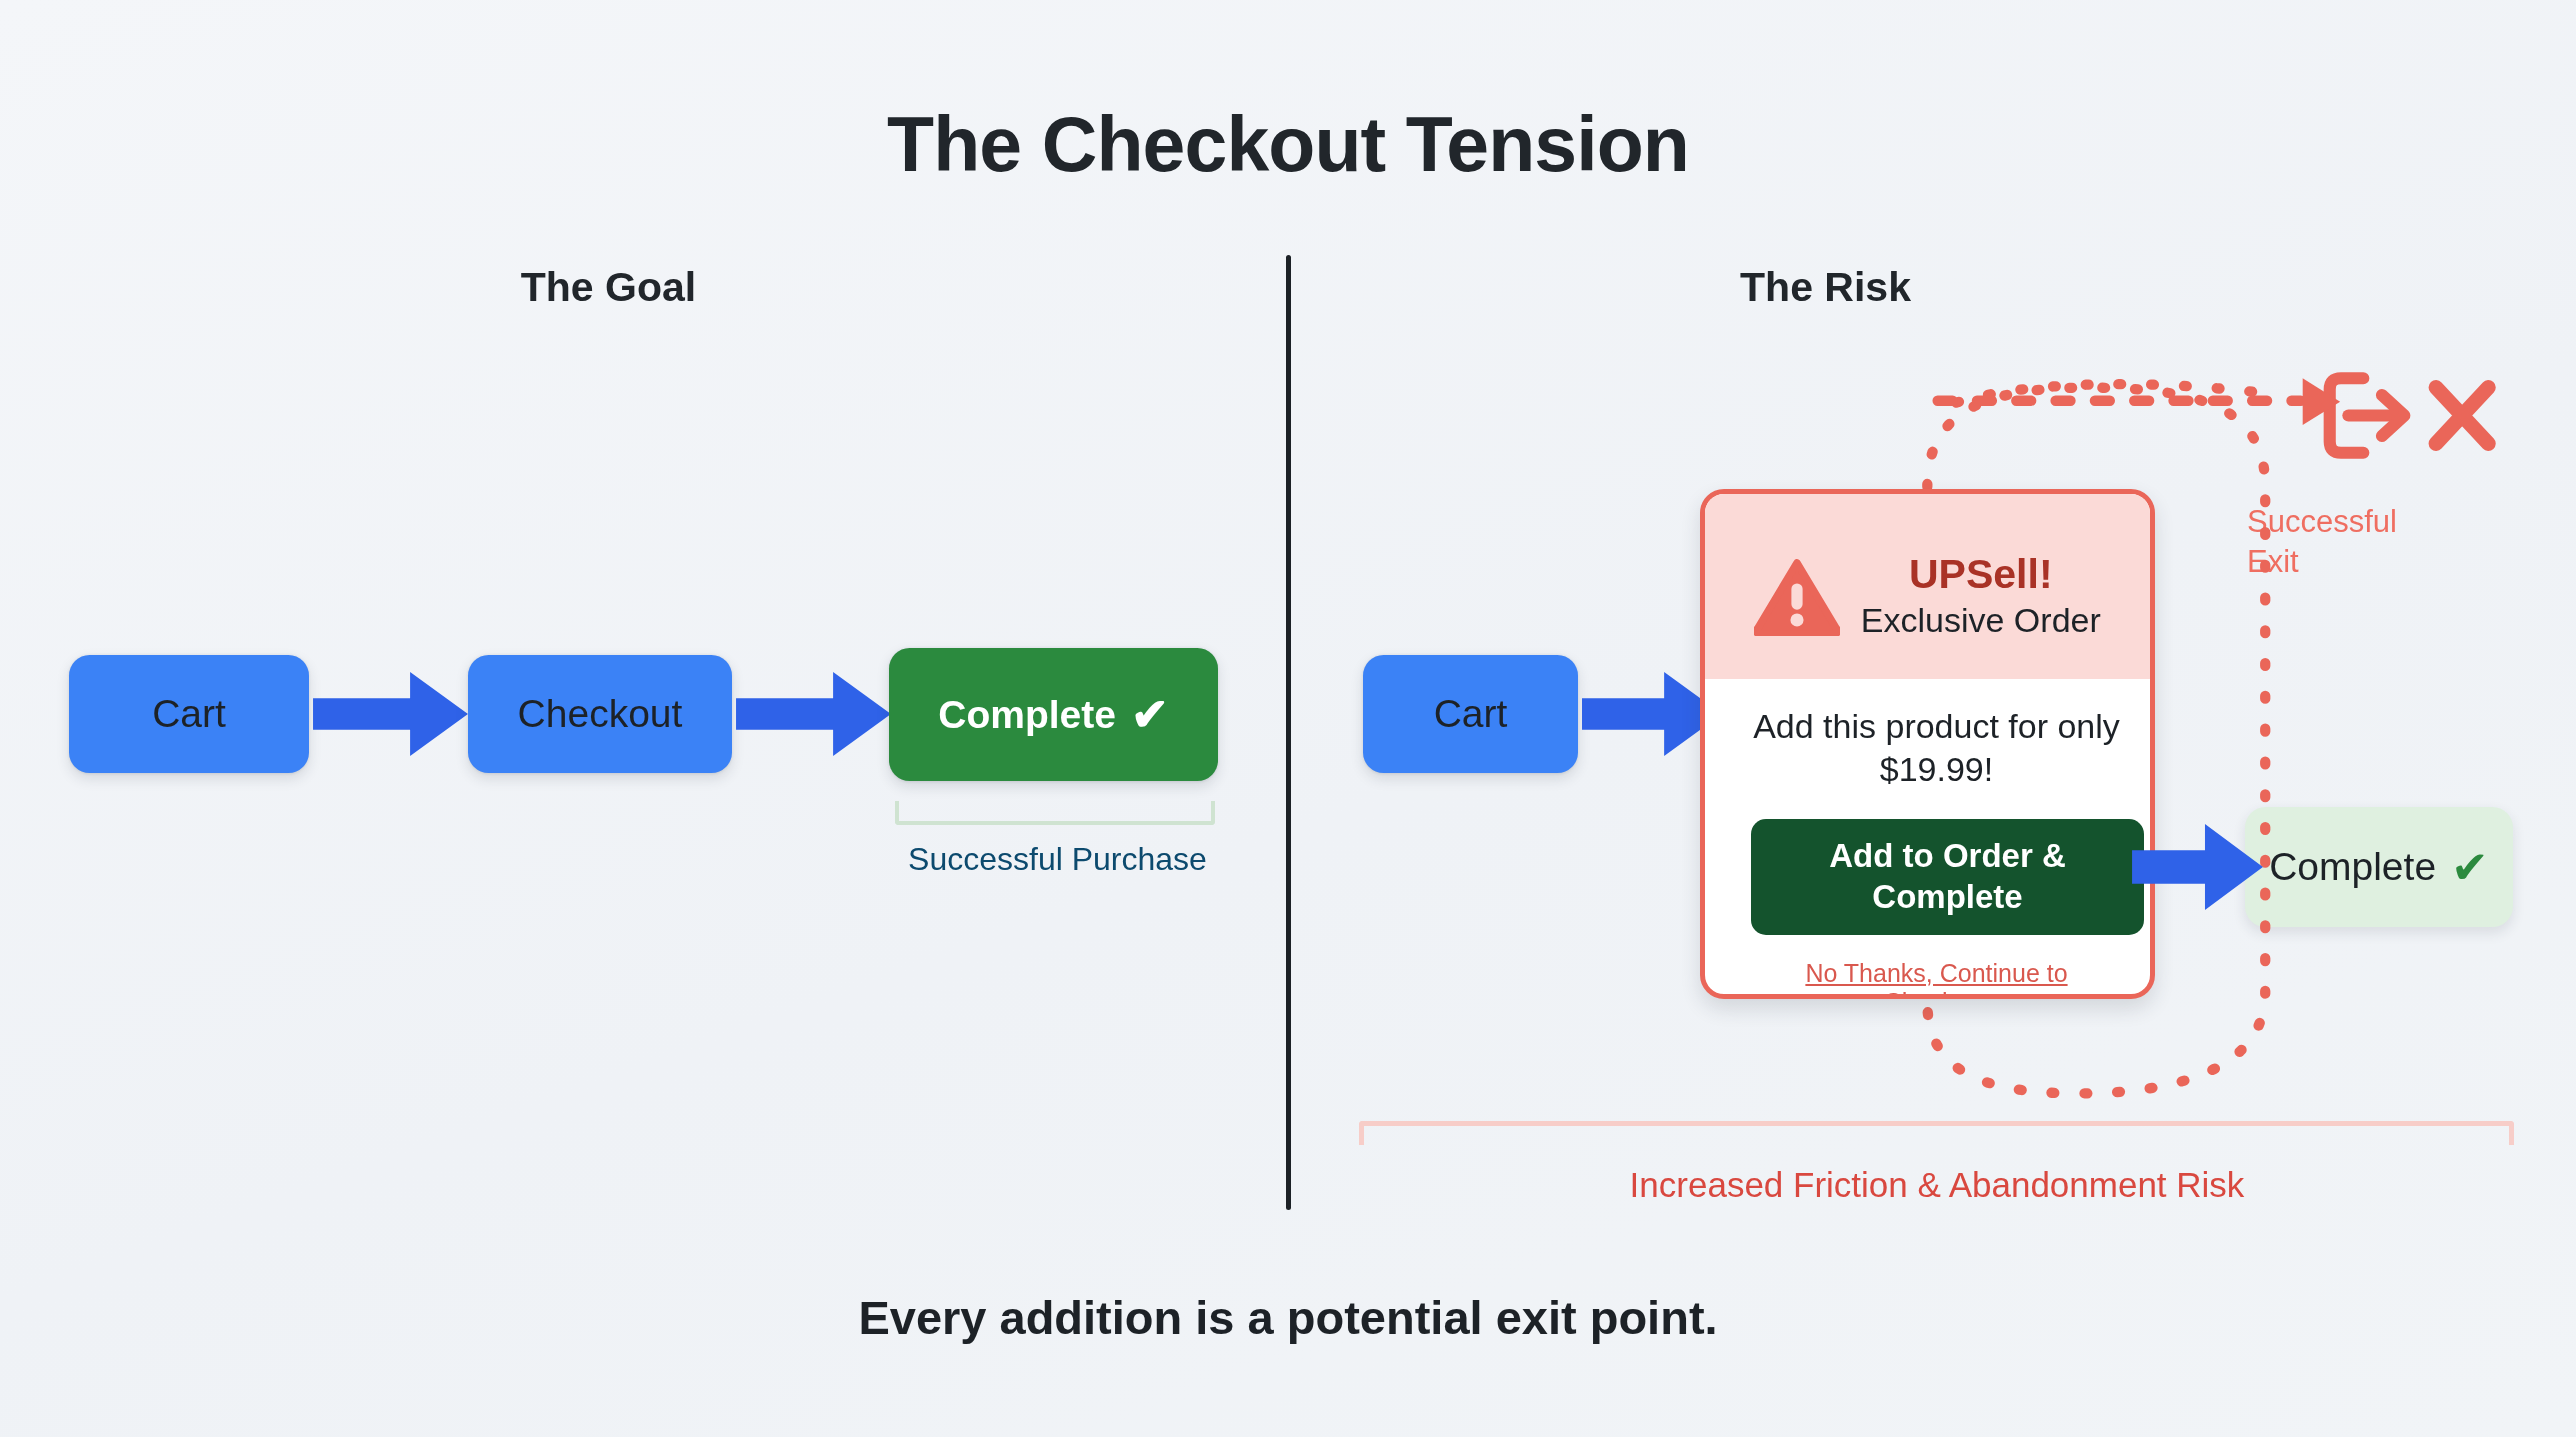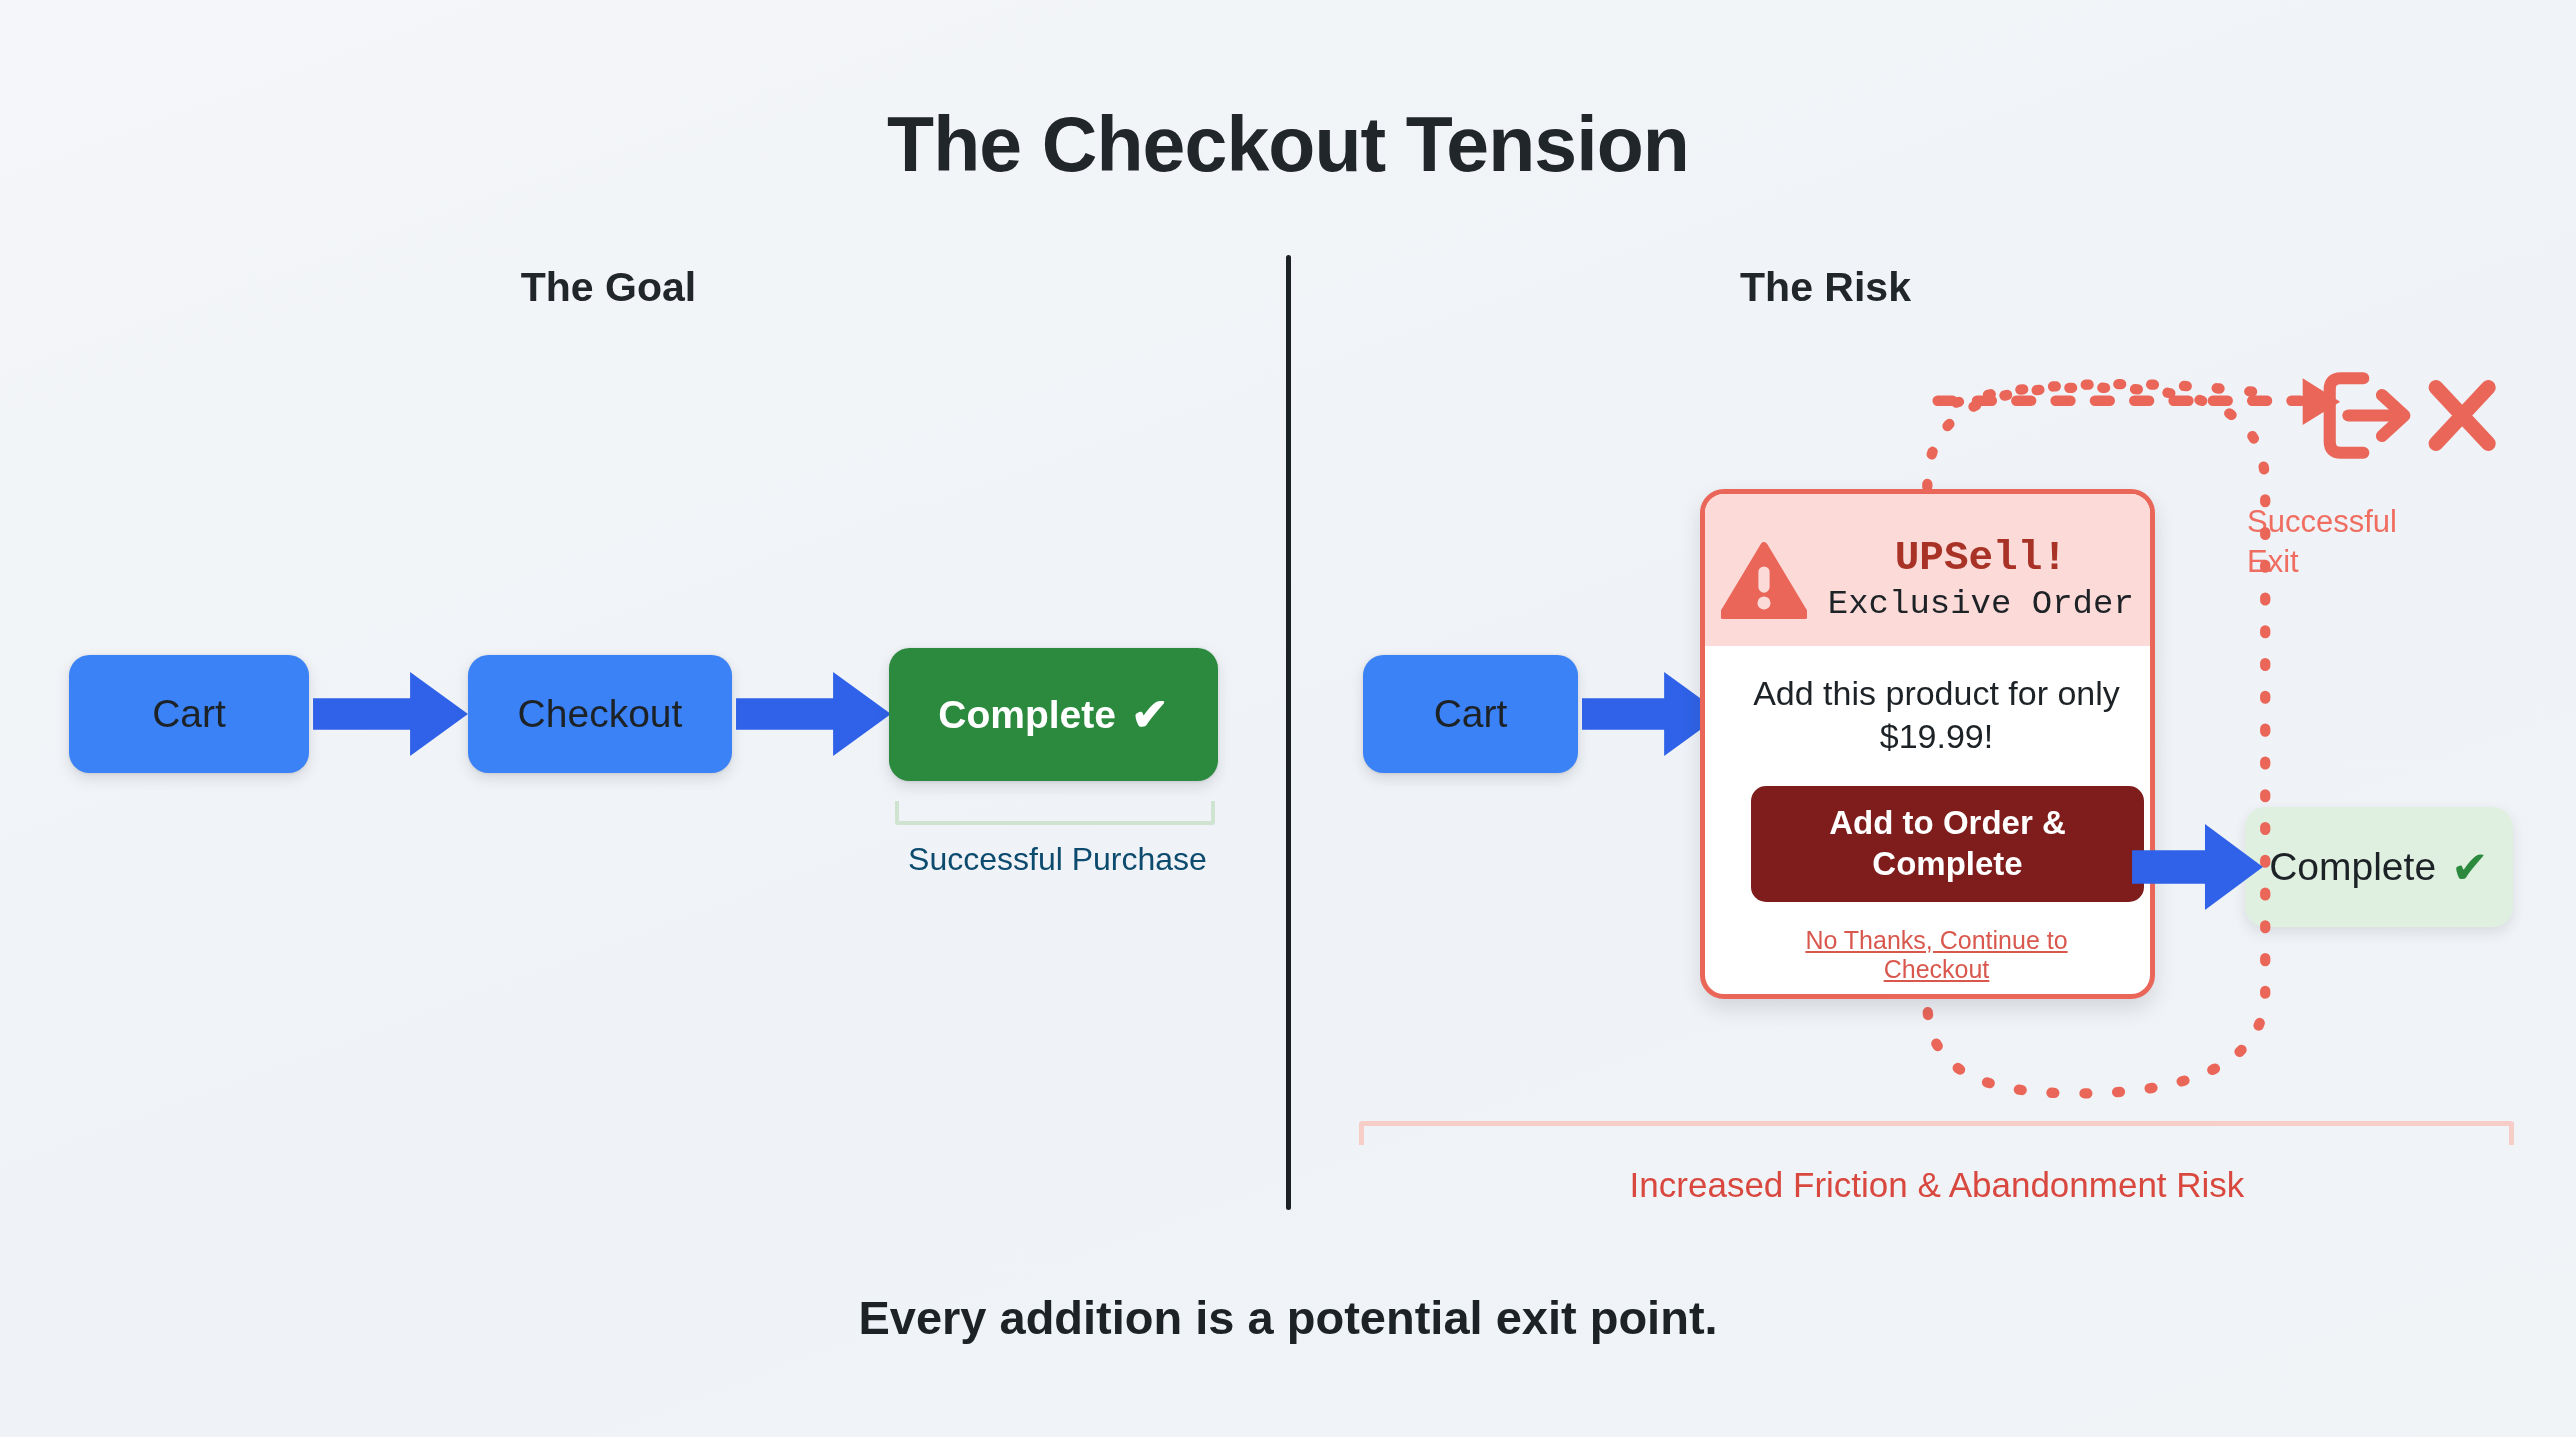--- a/index.html
+++ b/index.html
@@ -128,27 +128,26 @@
     height: 510px;
     background: #ffffff;
     border: 5.6px solid #ea6659;
     border-radius: 24px;
     overflow: hidden;
     box-shadow: 0 9.4px 20.6px rgba(40,50,65,0.14);
     z-index: 4;
   }
   #upsell-header {
     background: #fbdad7;
-    height: 152px;
+    height: 185px;
     display: flex;
     align-items: center;
     justify-content: center;
     gap: 20.6px;
     padding-top: 21px;
-    font-family: Liberation Mono, monospace;
   }
   #upsell-header-text { text-align: center; }
   #upsell-title {
     font-size: 41px;
     font-weight: 700;
     color: #a93226;
     line-height: 1.06;
   }
   #upsell-subtitle {
     font-size: 34px;
@@ -162,21 +161,21 @@
   }
   #upsell-offer {
     font-size: 34px;
     color: #1d2227;
     line-height: 1.26;
   }
   #upsell-cta {
     margin: 28px auto 0 auto;
     width: 393px;
     height: 116px;
-    background: #7f1d1d;
+    background: #14532d;
     color: #ffffff;
     border: none;
     border-radius: 15px;
     font-family: "Liberation Sans", sans-serif;
     font-size: 33px;
     font-weight: 700;
     line-height: 1.22;
     cursor: pointer;
   }
   #upsell-decline {

